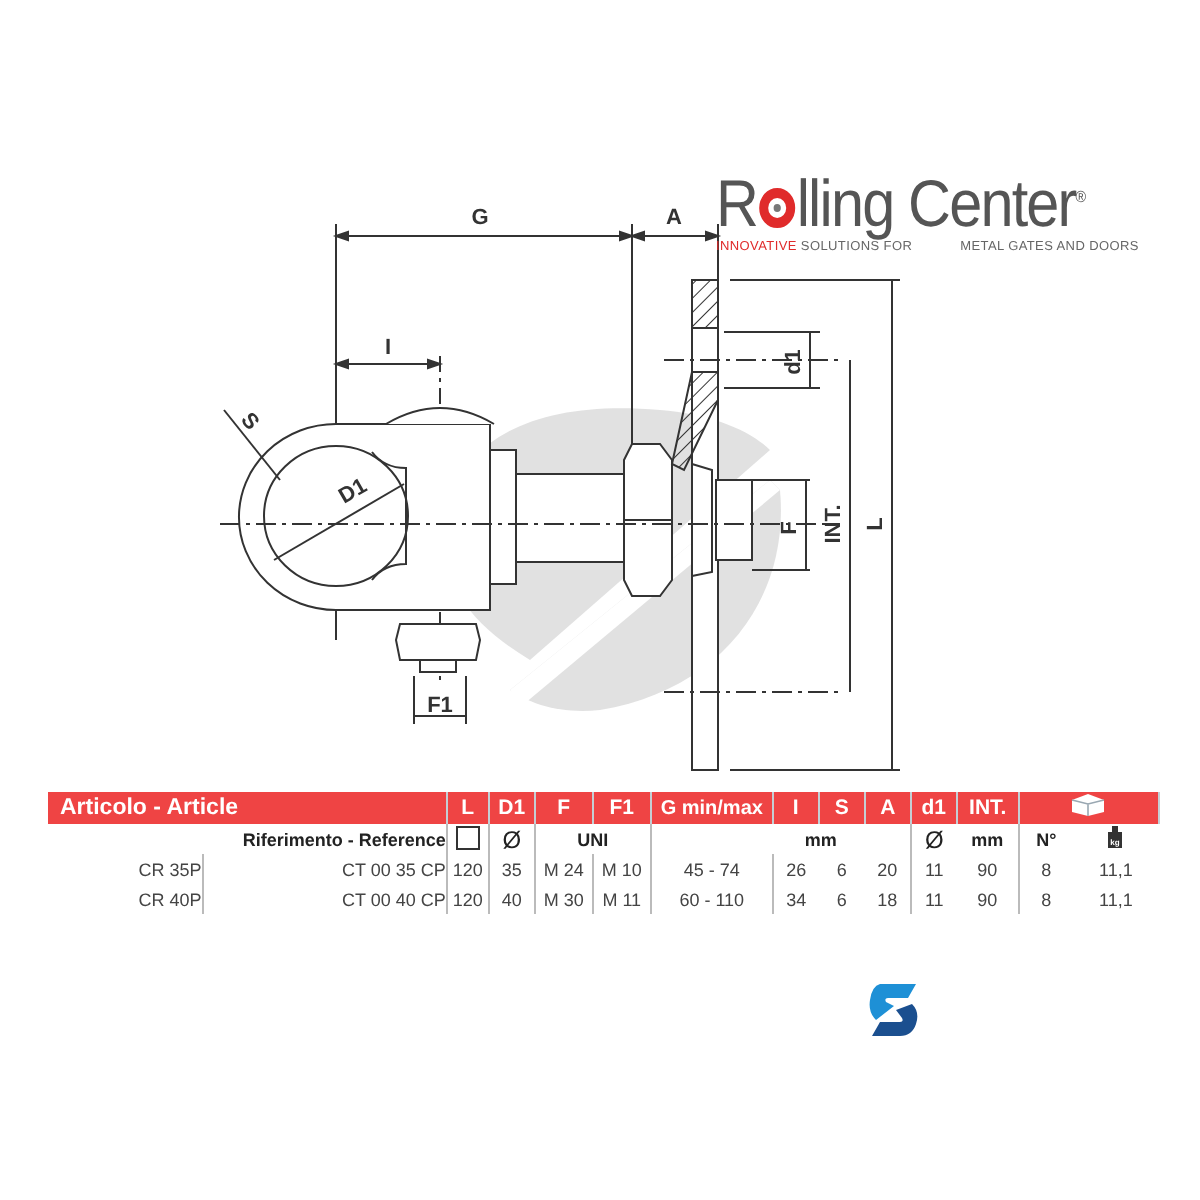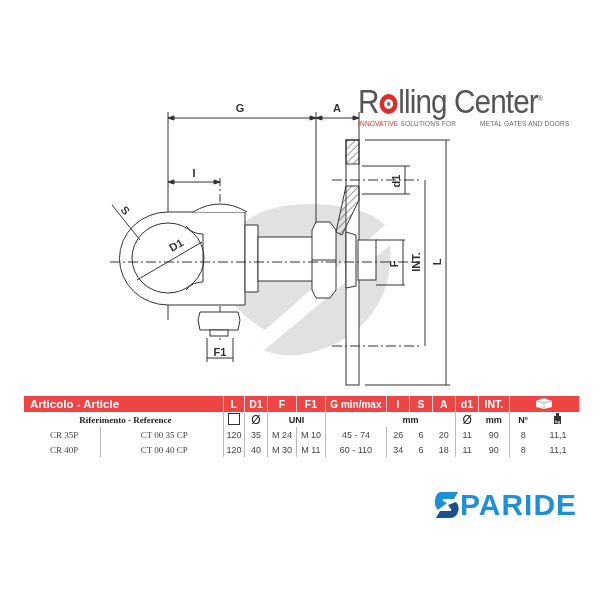--- a/index.html
+++ b/index.html
@@ -9,21 +9,21 @@
   .logo-main{font-family:"Liberation Sans",sans-serif;font-size:33px;letter-spacing:-1px;color:#555;line-height:34px;white-space:nowrap;font-weight:normal;transform:scaleX(0.9);transform-origin:left;}
   .logo-main .o{display:inline-block;width:20px;height:20px;border-radius:50%;border:5px solid #e02b2b;box-sizing:border-box;position:relative;vertical-align:-1px;margin:0 1px;}
   .logo-main .o:after{content:"";position:absolute;left:3px;top:3px;width:4px;height:4px;border-radius:50%;background:#777;}
   .logo-sub{font-size:6.5px;color:#666;margin-top:1px;white-space:nowrap;letter-spacing:0.2px;}
   .logo-sub .red{color:#e02b2b;}
   .logo-sub .gap{display:inline-block;width:24px;}
   table.spec{position:absolute;left:24px;top:396px;width:556px;border-collapse:collapse;font-size:9px;color:#444;}
   table.spec th{background:#ef4444;color:#fff;font-weight:bold;height:16px;padding:0;font-size:10.5px;border-right:1px solid #c5ced4;}
   table.spec th.first{text-align:left;padding-left:6px;font-size:11.5px;}
   table.spec td{height:15px;padding:0;text-align:center;}
-  table.spec td.left{text-align:center;padding-left:4px;font-family:Liberation Serif, serif;}
+  table.spec td.left{text-align:right;padding-left:4px;}
   .sub td{font-weight:bold;color:#222;}
   .vb{border-left:1px solid #bbb;}
   .sym-square{display:inline-block;width:10px;height:10px;border:1px solid #333;}
   .paride{position:absolute;left:434px;top:488px;width:170px;height:34px;}
   .paride-text{position:absolute;left:26px;top:2px;font-family:"Liberation Sans",sans-serif;font-weight:bold;font-size:30px;color:#1e90d6;letter-spacing:1px;line-height:30px;}
 </style>
 </head>
 <body>
 
 <svg class="drawing" viewBox="0 0 600 390" width="600" height="390">
@@ -194,14 +194,13 @@
     <td>11,1</td>
   </tr>
 </tbody>
   </table>
 
 <div class="paride">
   <svg width="26" height="30" viewBox="0 0 26 30" style="position:absolute;left:0;top:2px">
     <path d="M6,2 L24,2 L20,9 L10,9 Q8,9 9,11 L13,13 L4,20 Q0,16 1,10 Q2,3 6,2 Z" fill="#1e90d6"></path>
     <path d="M14,15 L22,12 Q26,16 24,22 Q22,28 16,28 L2,28 L6,21 L16,21 Q18,21 17,19 Z" fill="#1b4f8f"></path>
   </svg>
-  <span class="paride-text">PARIDE</span>
 </div>
 
 </body></html>

